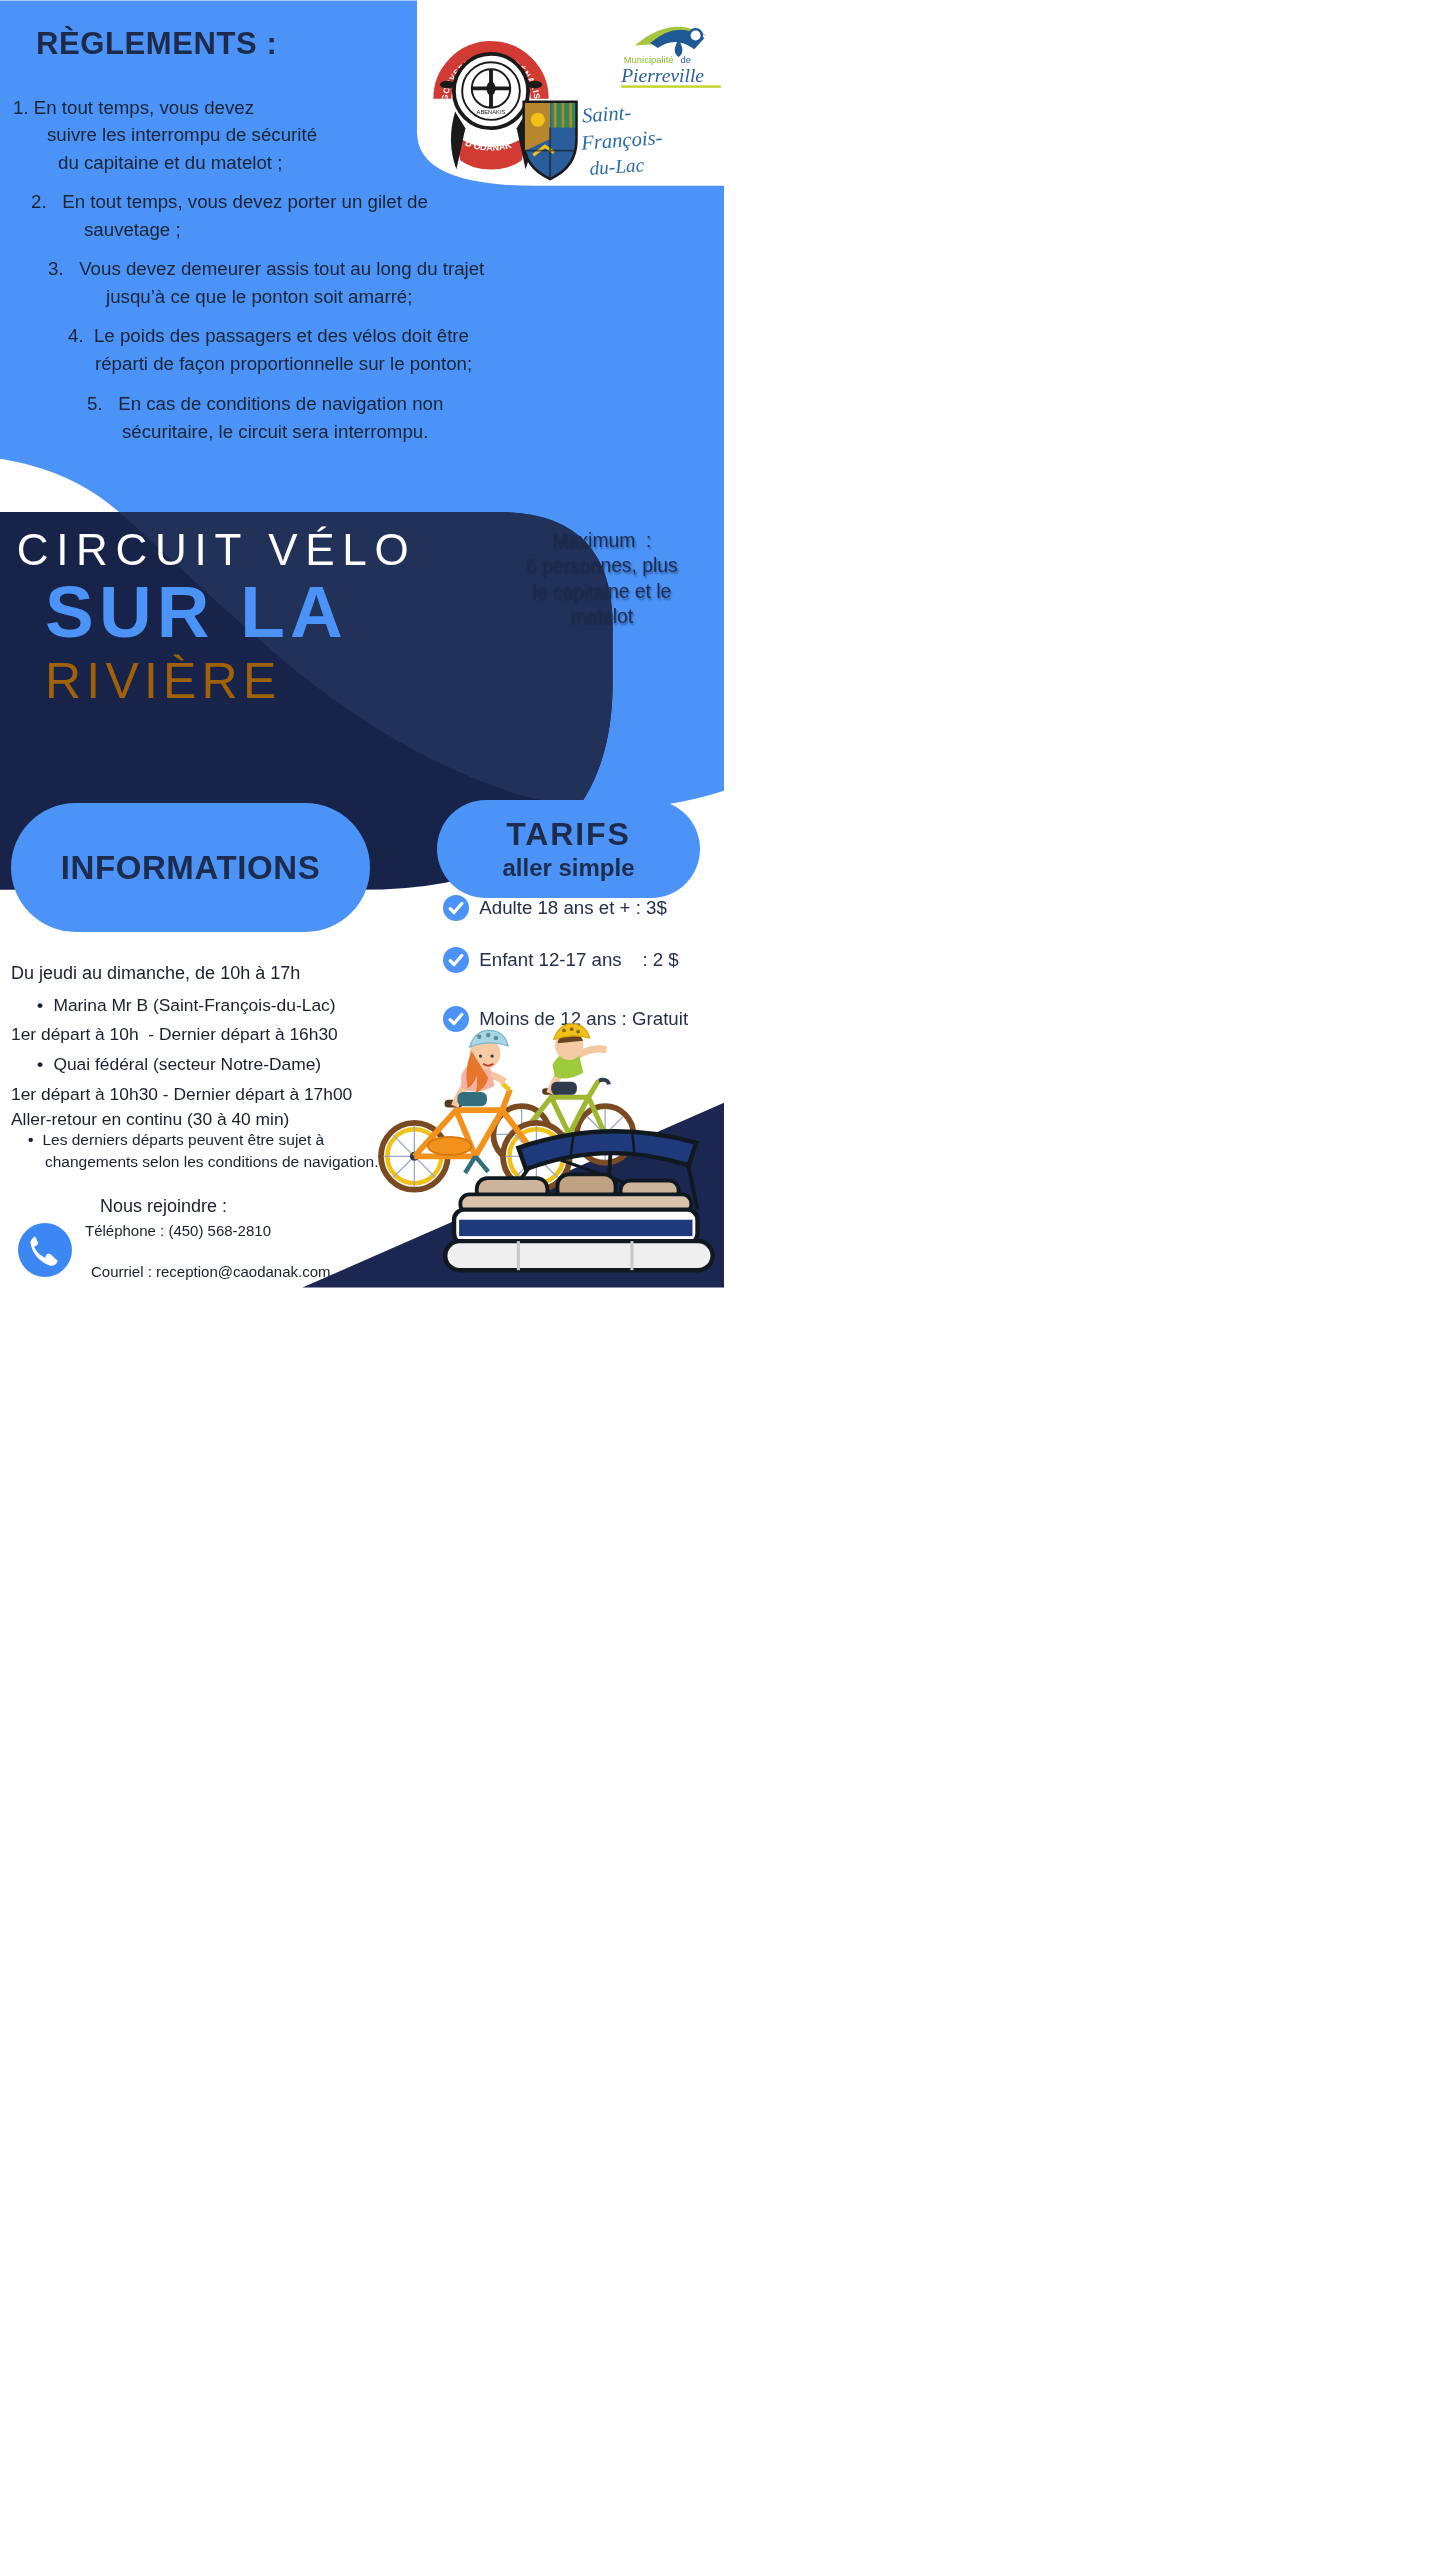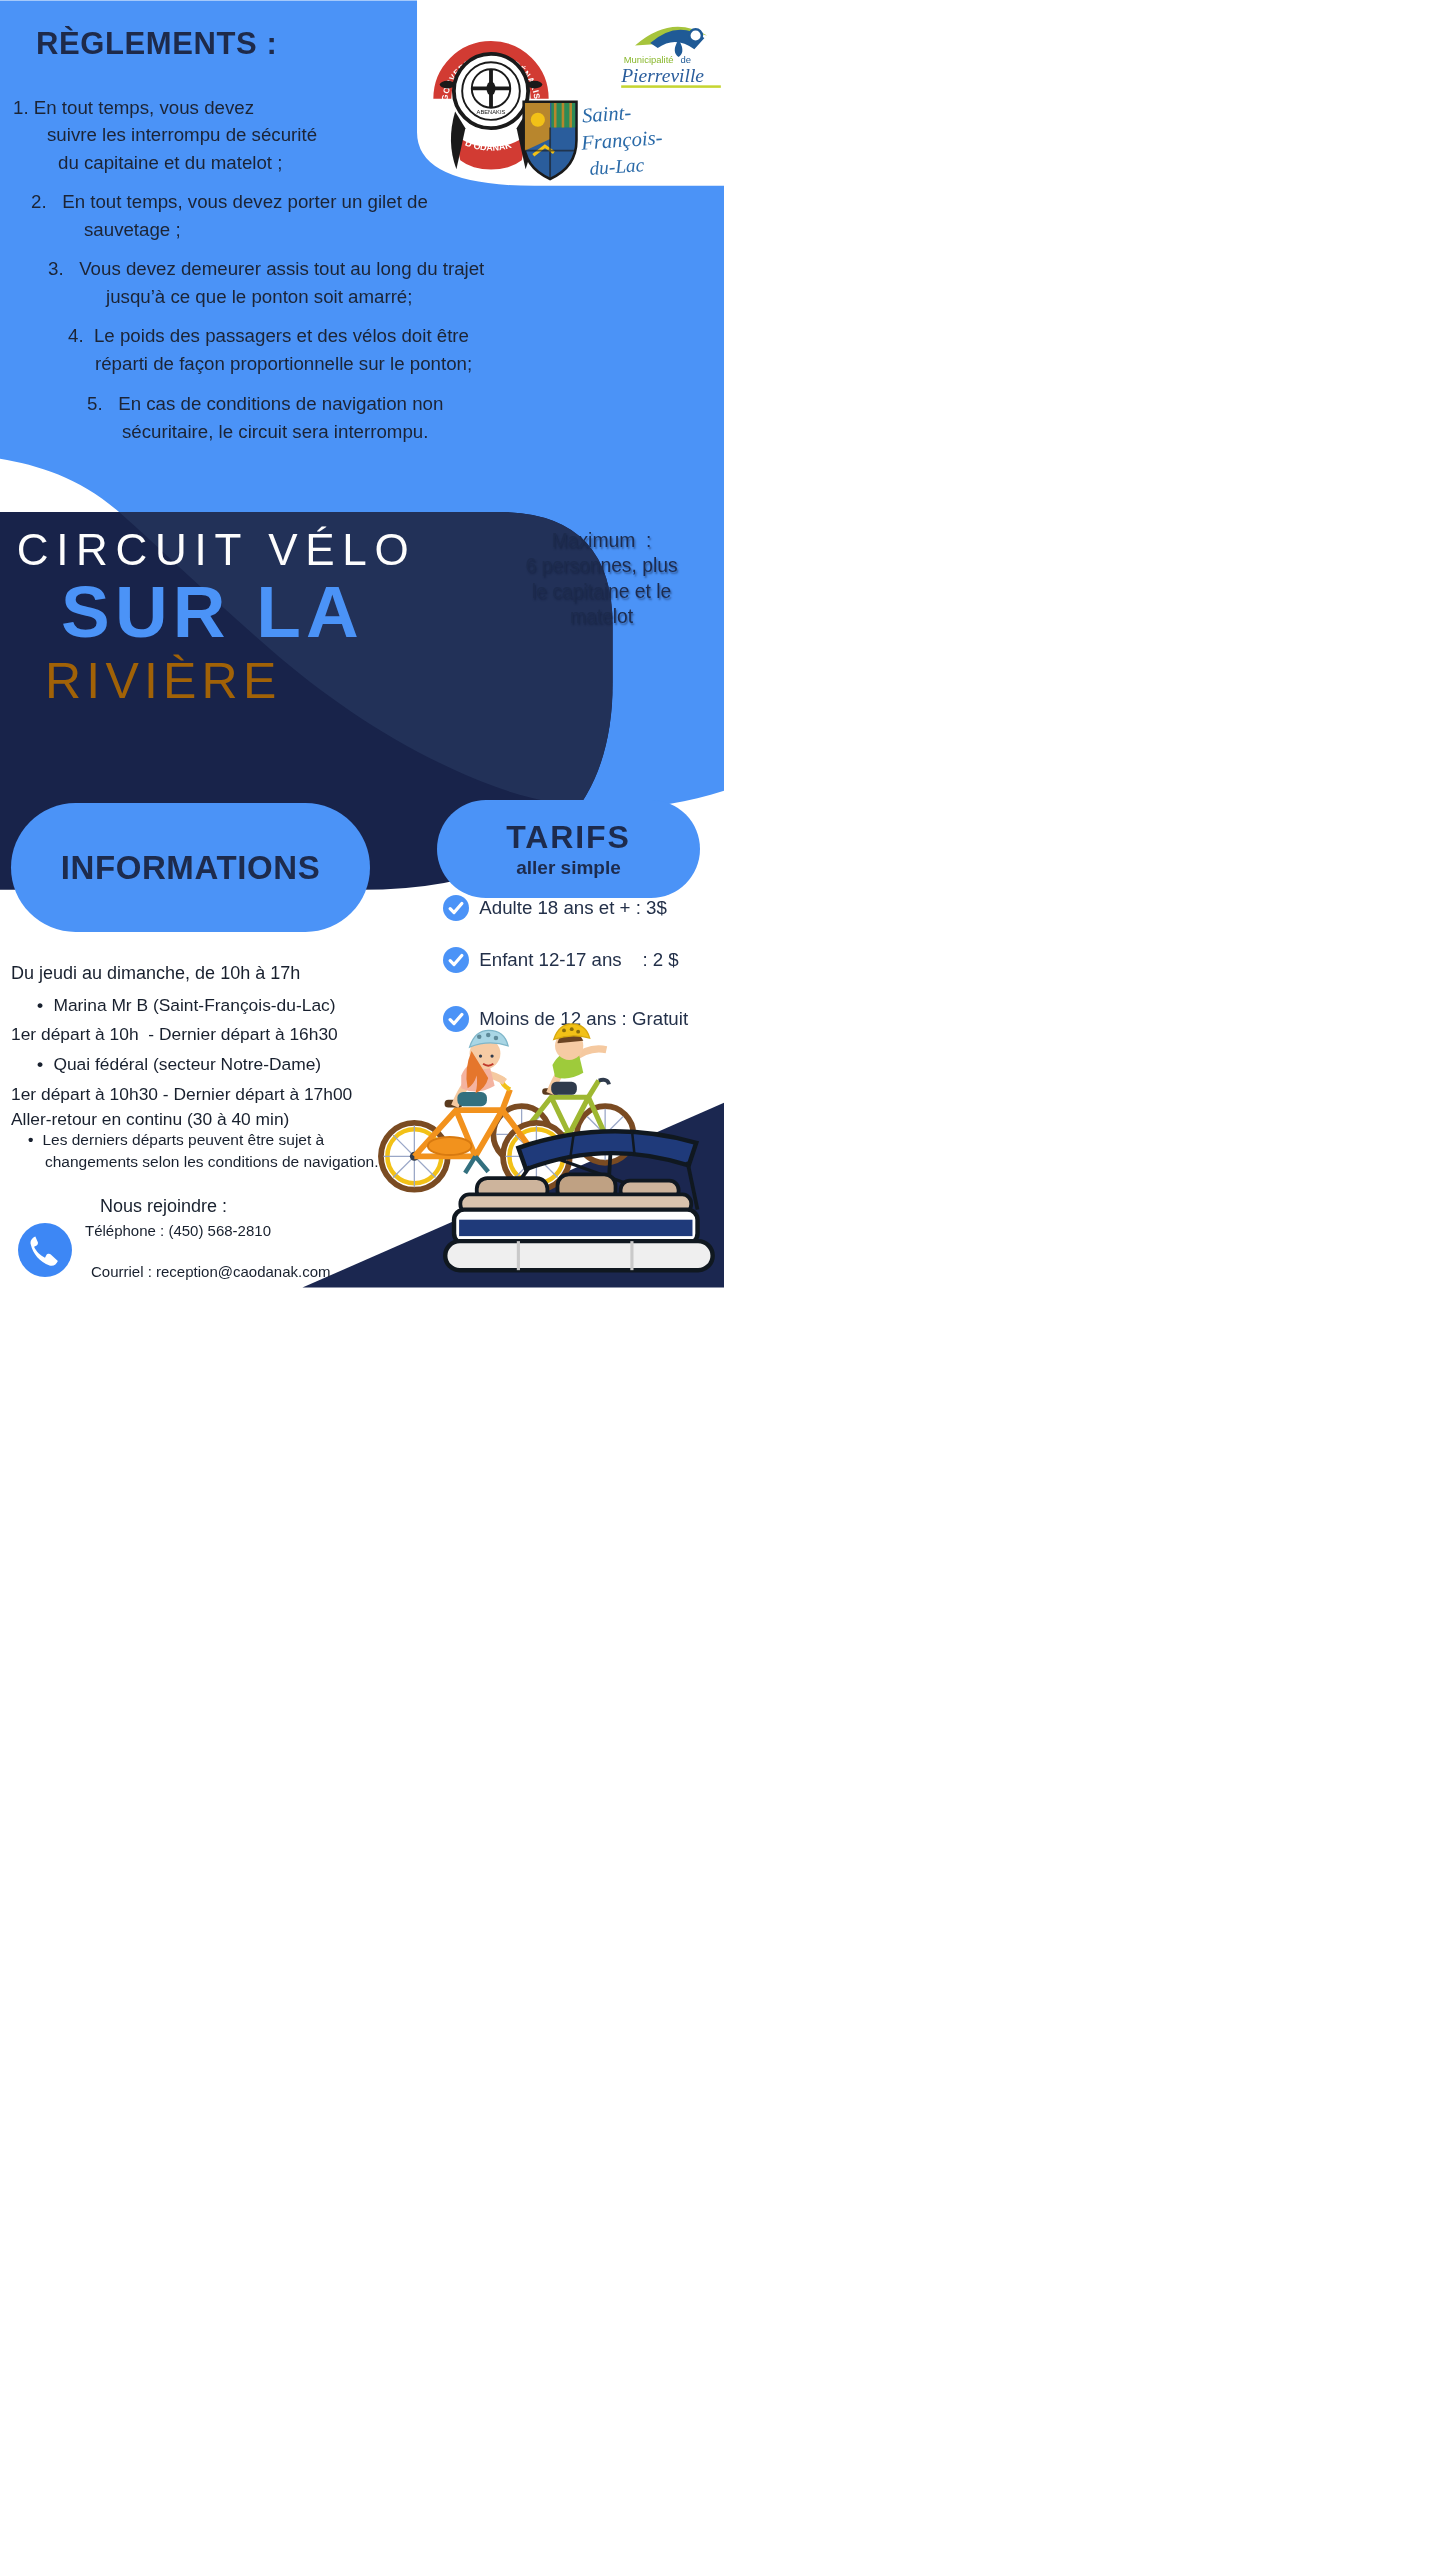--- a/index.html
+++ b/index.html
@@ -12,21 +12,21 @@
   #reglements-title{left:36px;top:26px;font-size:31px;font-weight:bold;color:#1e2a4a;letter-spacing:0.6px;}
   .rule-line{position:absolute;font-size:18.7px;color:#1c2435;white-space:nowrap;}
   .l0{left:13px;top:97px}.l1{left:47px;top:124px}.l2{left:58px;top:152px}
   .l3{left:31px;top:191px}.l4{left:84px;top:219px}
   .l5{left:48px;top:258px}.l6{left:106px;top:286px}
   .l7{left:68px;top:325px}.l8{left:95px;top:353px}
   .l9{left:87px;top:393px}.l10{left:122px;top:421px}
 
   
   #circuit-title{left:16.7px;top:525px;font-size:44px;color:#fdfdfd;letter-spacing:7.7px;white-space:nowrap;}
-  #sur-la{left:45px;top:570px;font-size:73px;font-weight:bold;color:#4b93f7;letter-spacing:5.2px;white-space:nowrap;margin-left:16px;}
+  #sur-la{left:45px;top:570px;font-size:73px;font-weight:bold;color:#4b93f7;letter-spacing:5.2px;white-space:nowrap;}
   #riviere{left:45px;top:652px;font-size:50px;font-weight:normal;color:#a16207;letter-spacing:5.2px;white-space:nowrap;}
 
   
   #maximum{left:489px;top:528px;width:225px;text-align:center;font-size:19.3px;font-weight:normal;
            color:#1d2b4d;line-height:1.32;text-shadow:1.3px 1.9px 1.9px rgba(13,22,48,0.45);}
 
   
   #informations-pill{left:11px;top:803px;width:359px;height:129px;border-radius:71px;background:#4b93f7;
                      display:flex;align-items:center;justify-content:center;}
   #informations-pill span{font-size:33px;font-weight:bold;color:#1d2b4d;letter-spacing:0.6px;}
@@ -48,21 +48,21 @@
   .contact-line{position:absolute;font-size:15px;color:#18202e;}
   #contact-tel{left:85px;top:1222px}
   #contact-tollfree{left:95px;top:1314px}
   #contact-email{left:91px;top:1263px}
   #phone-icon{left:18px;top:1223px;width:54px;height:54px;}
 
   
   #tarifs-pill{left:437px;top:800px;width:263px;height:98px;border-radius:52px;background:#4b93f7;
                display:flex;flex-direction:column;align-items:center;justify-content:center;gap:1.3px;}
   #tarifs-pill .t1{font-size:32px;font-weight:bold;color:#1d2b4d;letter-spacing:1.9px;}
-  #tarifs-pill .t2{font-size:19px;font-weight:bold;color:#1d2b4d;}
+  #tarifs-pill .t2{font-size:24px;font-weight:bold;color:#1d2b4d;}
   .tarif-row{position:absolute;left:443px;height:27px;display:flex;align-items:center;gap:10.3px;}
   #tarif-row-0{top:894px}#tarif-row-1{top:946px}#tarif-row-2{top:1005px}
   .tarif-row .check{width:26px;height:26px;flex:0 0 26px;}
   .tarif-row .lbl{font-size:18.7px;color:#233049;white-space:nowrap;}
 
   
   #logo-abenakis{left:433px;top:9px;width:116px;height:173px;}
   #logo-pierreville{left:617px;top:9px;width:108px;height:82px;}
   #logo-sfdl{left:514px;top:94px;width:161px;height:94px;}
 

